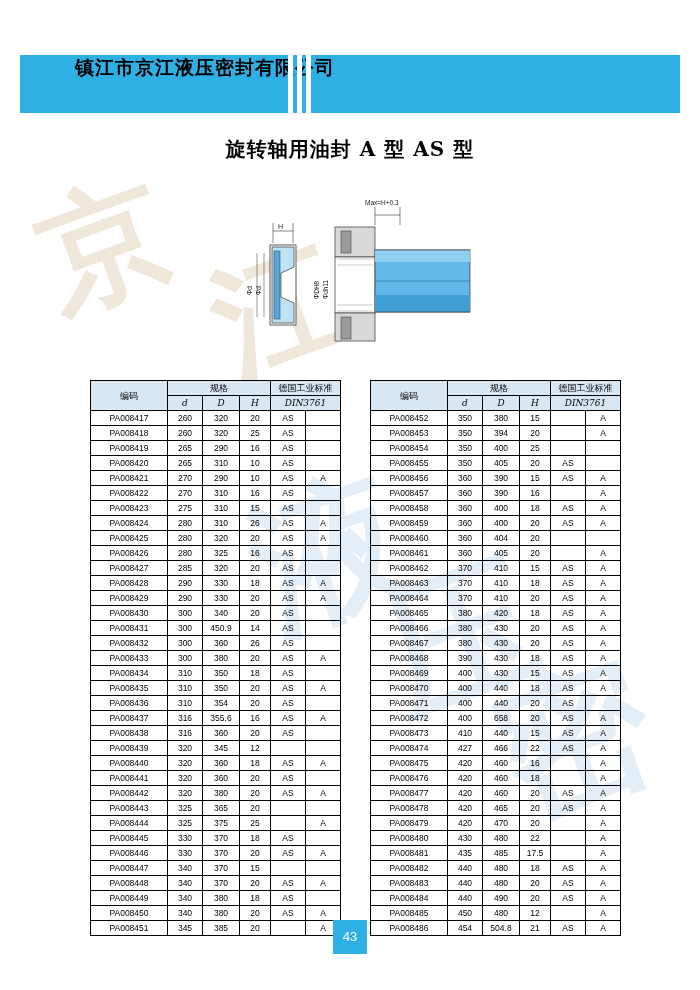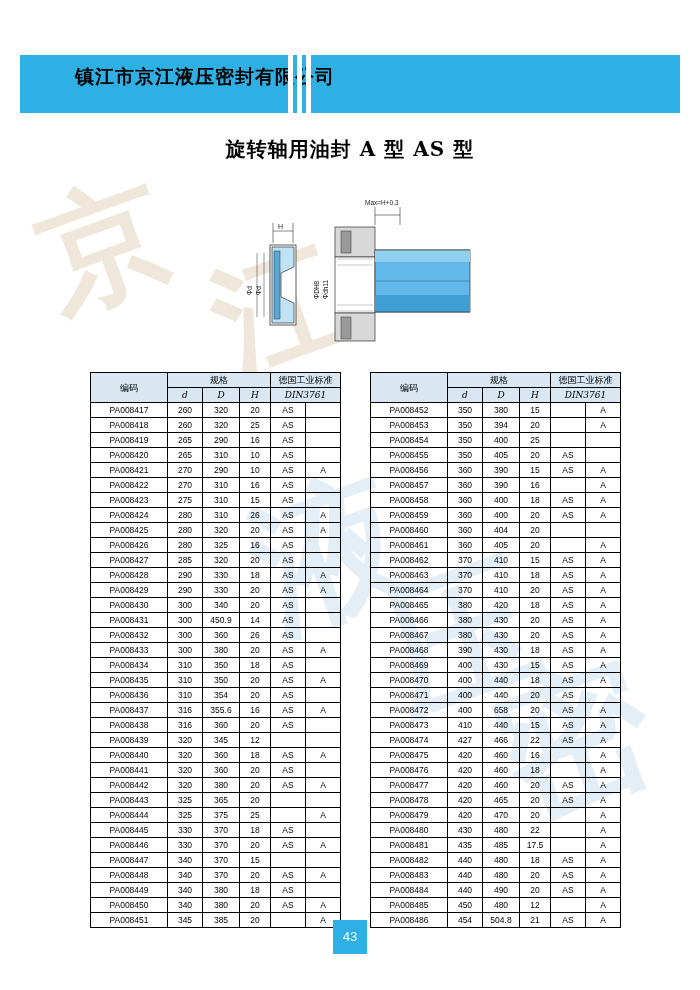--- a/index.html
+++ b/index.html
@@ -49,21 +49,21 @@
     left: 20px;
     top: 55px;
     width: 660px;
     height: 58px;
     background: #2eb0e4;
     z-index: 2;
   }
   .header-company {
     position: absolute;
     left: 55px;
-    top: 9px;
+    top: 0;
     color: #000;
     font-family: "DejaVu Serif", serif;
     font-size: 19px;
     font-weight: bold;
     letter-spacing: 1px;
   }
   .header-title {
     position: absolute;
     right: 45px;
     top: 13px;
@@ -123,21 +123,21 @@
     left: 0;
     width: 700px;
     z-index: 2;
   }
   table.spec {
     border-collapse: collapse;
     font-size: 8.5px;
     font-family: "Liberation Sans", sans-serif;
     color: #000;
     position: absolute;
-    top: 0;
+    top: 8px;
   }
   table.spec.left { left: 90px; }
   table.spec.right { left: 370px; }
   table.spec th, table.spec td {
     border: 1px solid #000;
     text-align: center;
     padding: 0;
     height: 14px;
     line-height: 14px;
   }

